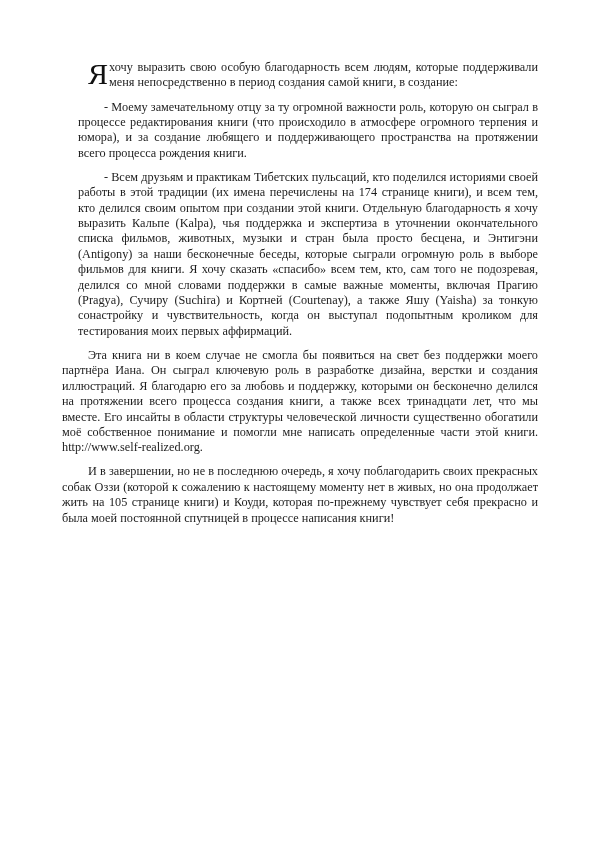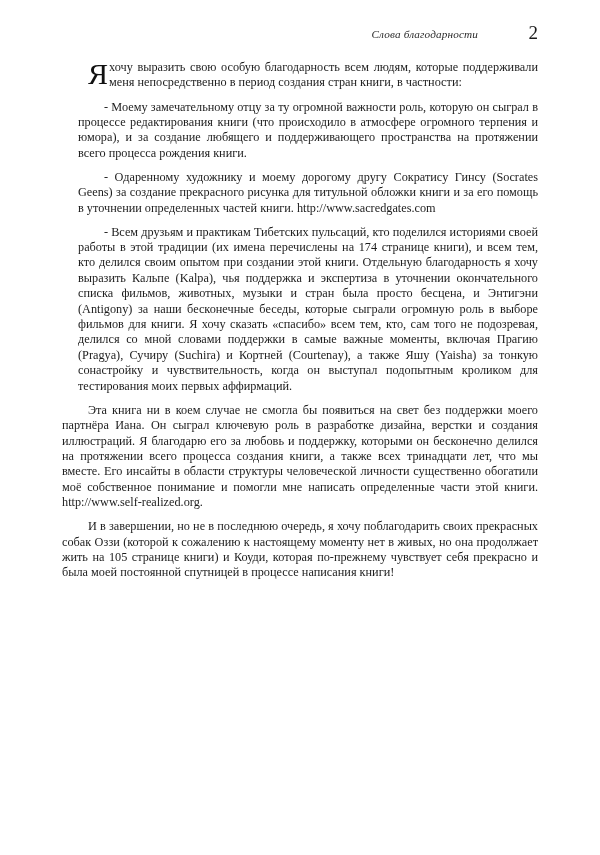--- a/index.html
+++ b/index.html
@@ -97,38 +97,31 @@
     margin: 1px 1px 0 26px;
     font-family: "Liberation Serif", "DejaVu Serif", serif;
     color: #111111;
   }
 </style>
 </head>
 <body>
 
 <div class="page">
 
-  <div class="running-head">
-    <div class="running-head-title">Слова благодарности</div>
-    <div class="page-number">2</div>
-  </div>
 
   <div class="textblock">
 
     <p class="para dropcap-para">
-      <span class="dropcap">Я</span><span>хочу выразить свою особую благодарность всем людям, которые под­держивали меня непосредственно в период создания стран книги, в частности:</span>
+      <span class="dropcap">Я</span><span>хочу выразить свою особую благодарность всем людям, которые под­держивали меня непосредственно в период создания самой книги, в создание:</span>
     </p>
 
     <p class="para dash">
       <span>- Моему замечательному отцу за ту огромной важности роль, которую он сыграл в процессе редактирования книги (что происходило в атмосфере ог­ромного терпения и юмора), и за создание любящего и поддерживающего пространства на протяжении всего процесса рождения книги.</span>
     </p>
 
-    <p class="para dash">
-      <span>- Одаренному художнику и моему дорогому другу Сократису Гинсу (Socrates Geens) за создание прекрасного рисунка для титульной обложки книги и за его помощь в уточнении определенных частей книги. http://www.sacredgates.com</span>
-    </p>
 
     <p class="para dash">
       <span>- Всем друзьям и практикам Тибетских пульсаций, кто поделился исто­риями своей работы в этой традиции (их имена перечислены на 174 странице книги), и всем тем, кто делился своим опытом при создании этой книги. От­дельную благодарность я хочу выразить Кальпе (Kalpa), чья поддержка и экс­пертиза в уточнении окончательного списка фильмов, животных, музыки и стран была просто бесцена, и Энтигэни (Antigony) за наши бесконечные бе­седы, которые сыграли огромную роль в выборе фильмов для книги. Я хочу сказать «спасибо» всем тем, кто, сам того не подозревая, делился со мной сло­вами поддержки в самые важные моменты, включая Прагию (Pragya), Сучиру (Suchira) и Кортней (Courtenay), а также Яшу (Yaisha) за тонкую сонастройку и чувствительность, когда он выступал подопытным кроликом для тестирова­ния моих первых аффирмаций.</span>
     </p>
 
     <p class="para nofirstindent">
       <span>Эта книга ни в коем случае не смогла бы появиться на свет без поддержки моего партнёра Иана. Он сыграл ключевую роль в разработке дизайна, верстки и создания иллюстраций. Я благодарю его за любовь и поддержку, ко­торыми он бесконечно делился на протяжении всего процесса создания книги, а также всех тринадцати лет, что мы вместе. Его инсайты в области структуры человеческой личности существенно обогатили моё собственное понимание и помогли мне написать определенные части этой книги. http://www.self-realized.org.</span>
     </p>
 
     <p class="para nofirstindent">

